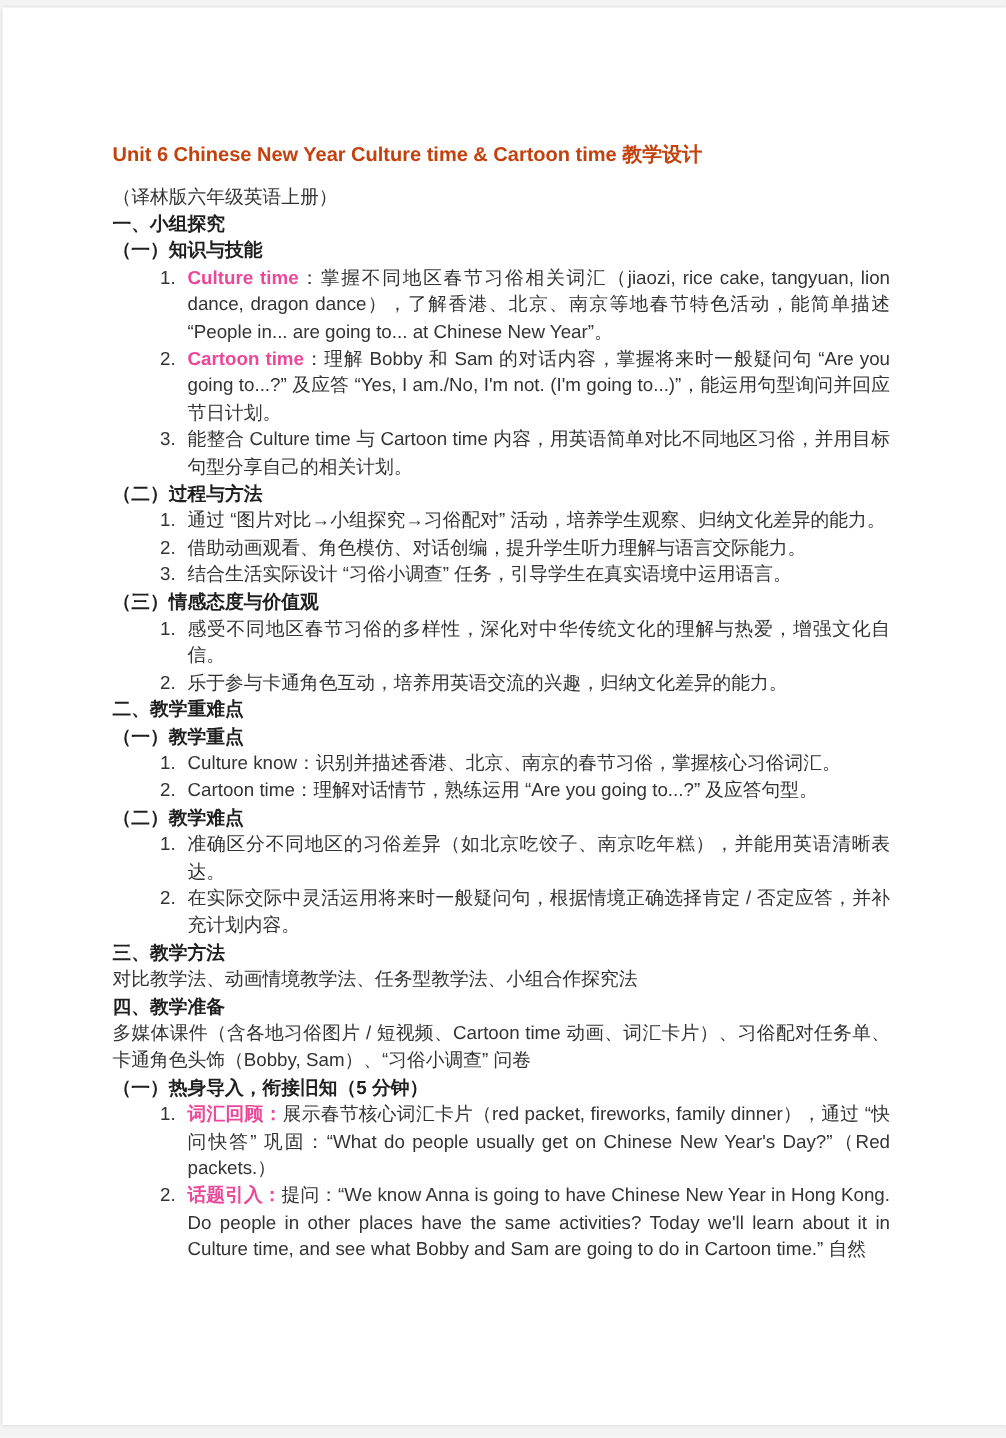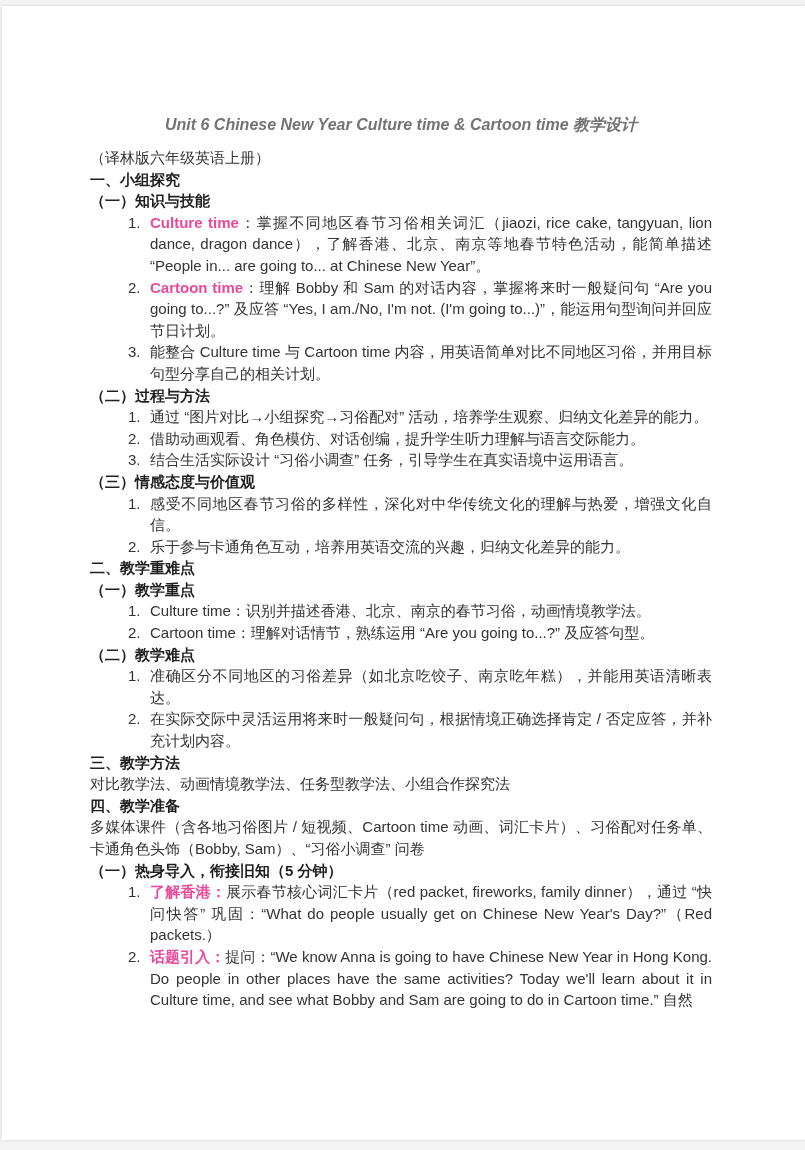--- a/index.html
+++ b/index.html
@@ -24,24 +24,22 @@
   }
   .content {
     padding: 108px 93px 0 88px;
     font-size: 15px;
     line-height: 21.6px;
   }
   .doc-title {
     font-size: 16px;
     line-height: 22px;
     font-weight: bold;
-    color: #737373;
-    text-align: center;
+    color: #c2410c;
     margin: 0 0 11px 0;
-    font-style: italic;
   }
   .plain { margin: 0; }
   .h1, .h2 {
     margin: 0;
     font-size: 15px;
     line-height: 21.6px;
     font-weight: bold;
     color: #1f1f1f;
   }
   .para { margin: 0; text-align: justify; }
@@ -106,21 +104,21 @@
     <div class="li">
       <span class="num">2.</span>
       <span>乐于参与卡通角色互动，培养用英语交流的兴趣，归纳文化差异的能力。</span>
     </div>
 
     <h2 class="h1">二、教学重难点</h2>
 
     <h3 class="h2">（一）教学重点</h3>
     <div class="li">
       <span class="num">1.</span>
-      <span>Culture time：识别并描述香港、北京、南京的春节习俗，动画情境教学法。</span>
+      <span>Culture know：识别并描述香港、北京、南京的春节习俗，掌握核心习俗词汇。</span>
     </div>
     <div class="li">
       <span class="num">2.</span>
       <span>Cartoon time：理解对话情节，熟练运用 “Are you going to...?” 及应答句型。</span>
     </div>
 
     <h3 class="h2">（二）教学难点</h3>
     <div class="li">
       <span class="num">1.</span>
       <span>准确区分不同地区的习俗差异（如北京吃饺子、南京吃年糕），并能用英语清晰表达。</span>
@@ -133,21 +131,21 @@
     <h2 class="h1">三、教学方法</h2>
     <p class="para">对比教学法、动画情境教学法、任务型教学法、小组合作探究法</p>
 
     <h2 class="h1">四、教学准备</h2>
     <p class="para">多媒体课件（含各地习俗图片 / 短视频、Cartoon time 动画、词汇卡片）、习俗配对任务单、卡通角色头饰（Bobby, Sam）、“习俗小调查” 问卷</p>
 
 
     <h3 class="h2">（一）热身导入，衔接旧知（5 分钟）</h3>
     <div class="li">
       <span class="num">1.</span>
-      <span class="lead">了解香港：</span><span>展示春节核心词汇卡片（red packet, fireworks, family dinner），通过 “快问快答” 巩固：“What do people usually get on Chinese New Year's Day?”（Red packets.）</span>
+      <span class="lead">词汇回顾：</span><span>展示春节核心词汇卡片（red packet, fireworks, family dinner），通过 “快问快答” 巩固：“What do people usually get on Chinese New Year's Day?”（Red packets.）</span>
     </div>
     <div class="li">
       <span class="num">2.</span>
       <span class="lead">话题引入：</span><span>提问：“We know Anna is going to have Chinese New Year in Hong Kong. Do people in other places have the same activities? Today we'll learn about it in Culture time, and see what Bobby and Sam are going to do in Cartoon time.” 自然</span>
     </div>
 
   </div>
 </div>
 
 </body></html>

